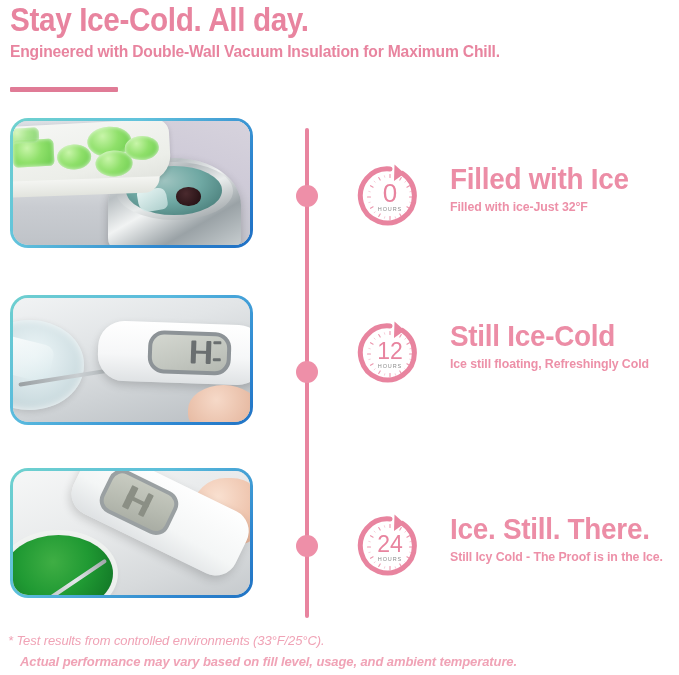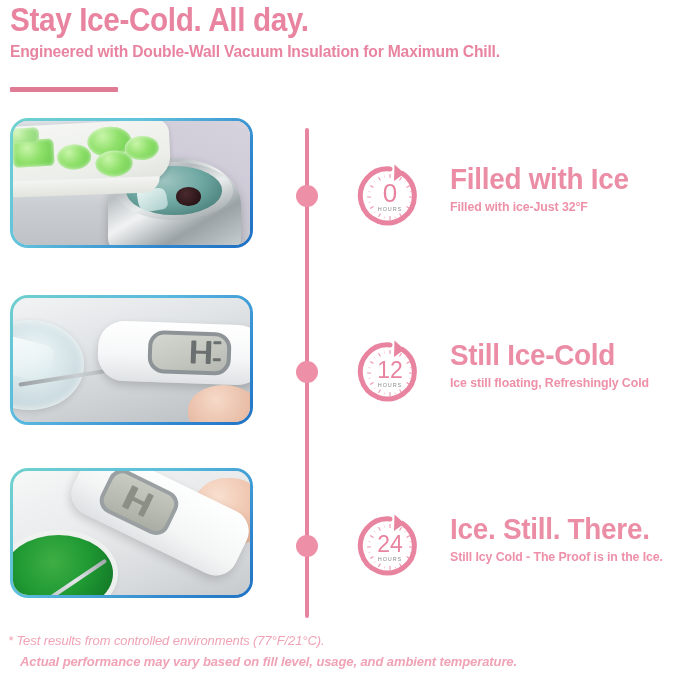--- a/index.html
+++ b/index.html
@@ -301,21 +301,21 @@
   .tl-dot-2 { top: 535px; }
 
   
   .stage {
     position: absolute;
     left: 355px;
     width: 320px;
     height: 100px;
   }
   .stage-0 { top: 160px; }
-  .stage-1 { top: 336px; }
+  .stage-1 { top: 317px; }
   .stage-2 { top: 510px; }
 
   .badge {
     position: absolute;
     left: 0;
     top: 2px;
     width: 70px;
     height: 70px;
   }
   .badge svg { display: block; }
@@ -583,17 +583,17 @@
         <text x="35" y="48.5" text-anchor="middle" font-family="Liberation Sans, sans-serif" font-size="5.5" letter-spacing="0.9" fill="#8C8C8C">HOURS</text>
       </svg>
     </div>
     <div class="stage-text">
       <p class="stage-title">Ice. Still. There.</p>
       <p class="stage-sub">Still Icy Cold - The Proof is in the Ice.</p>
     </div>
   </div>
 
   <div class="footer">
-    <p class="line1">* Test results from controlled environments (77°F/21°C).</p>
+    <p class="line1">* Test results from controlled environments (33°F/25°C).</p>
     <p class="line2">Actual performance may vary based on fill level, usage, and ambient temperature.</p>
   </div>
 
 </div>
 
 </body></html>

